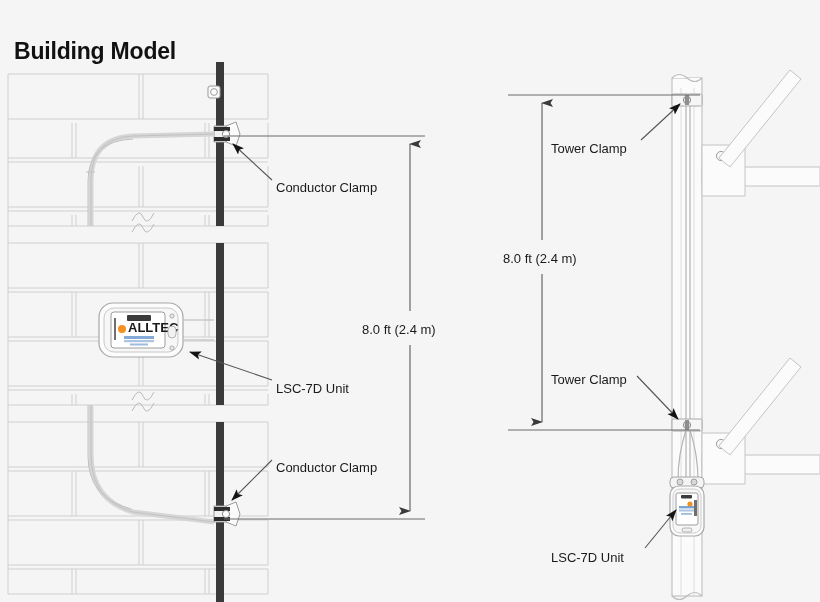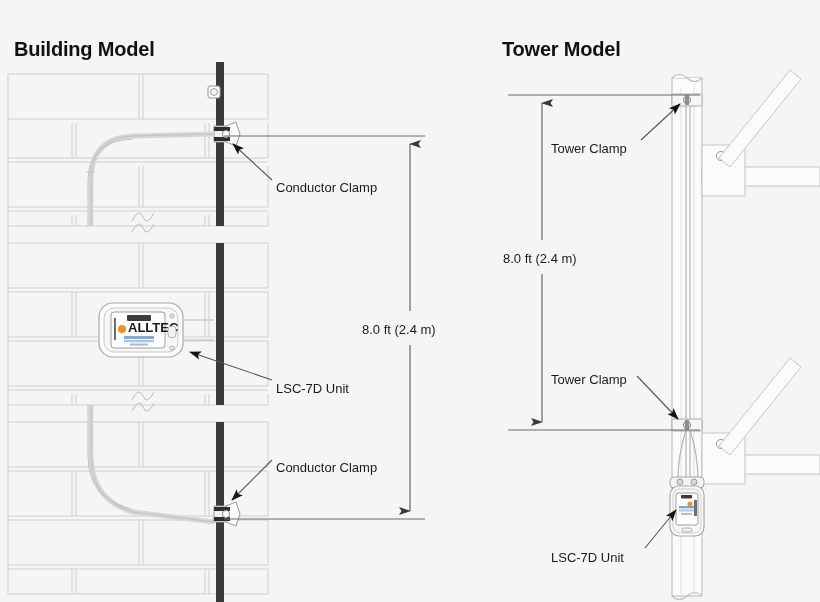--- a/index.html
+++ b/index.html
@@ -15,21 +15,21 @@
     font-family: "Liberation Sans", sans-serif;
     color: #1a1a1a;
   }
   #root {
     position: absolute;
     inset: 0;
     background: #f5f5f5;
   }
   .panel-title {
     position: absolute;
-    font-size: 20px;
+    font-size: 23px;
     font-weight: bold;
     letter-spacing: -0.2px;
     color: #111111;
     white-space: nowrap;
   }
   #building-title { left: 14px; top: 38px; }
   #tower-title { left: 502px; top: 38px; }
 
   .diagram-svg {
     position: absolute;
@@ -42,21 +42,20 @@
     fill: #1a1a1a;
   }
 </style>
 </head>
 <body>
 
 <div id="root">
 
   <div class="panel-title" id="building-title">Building Model</div>
 
-  <div class="panel-title" id="tower-title">Tower Model</div>
 
   <svg class="diagram-svg" width="820" height="602" viewBox="0 0 820 602">
 
     <defs>
       <marker id="arrowUp" markerWidth="10" markerHeight="12" refX="5" refY="1" orient="auto-start-reverse" markerUnits="userSpaceOnUse">
         <path d="M5,0 L9,12 L5,9.5 L1,12 Z" fill="#3a3a3a"></path>
       </marker>
       <marker id="leaderArrow" markerWidth="12" markerHeight="9" refX="11" refY="4.5" orient="auto" markerUnits="userSpaceOnUse">
         <path d="M12,4.5 L0,0.2 L2.6,4.5 L0,8.8 Z" fill="#141414"></path>
       </marker>

